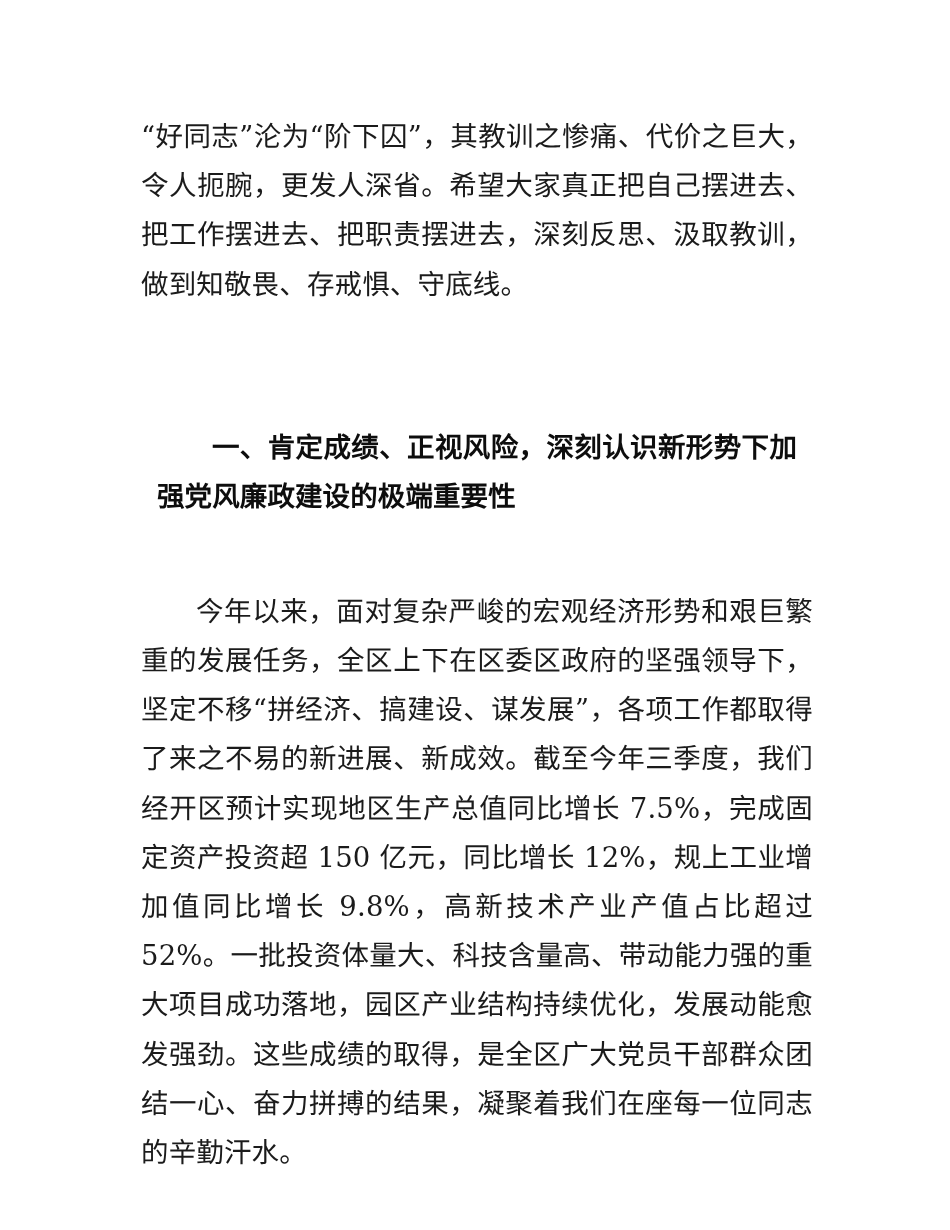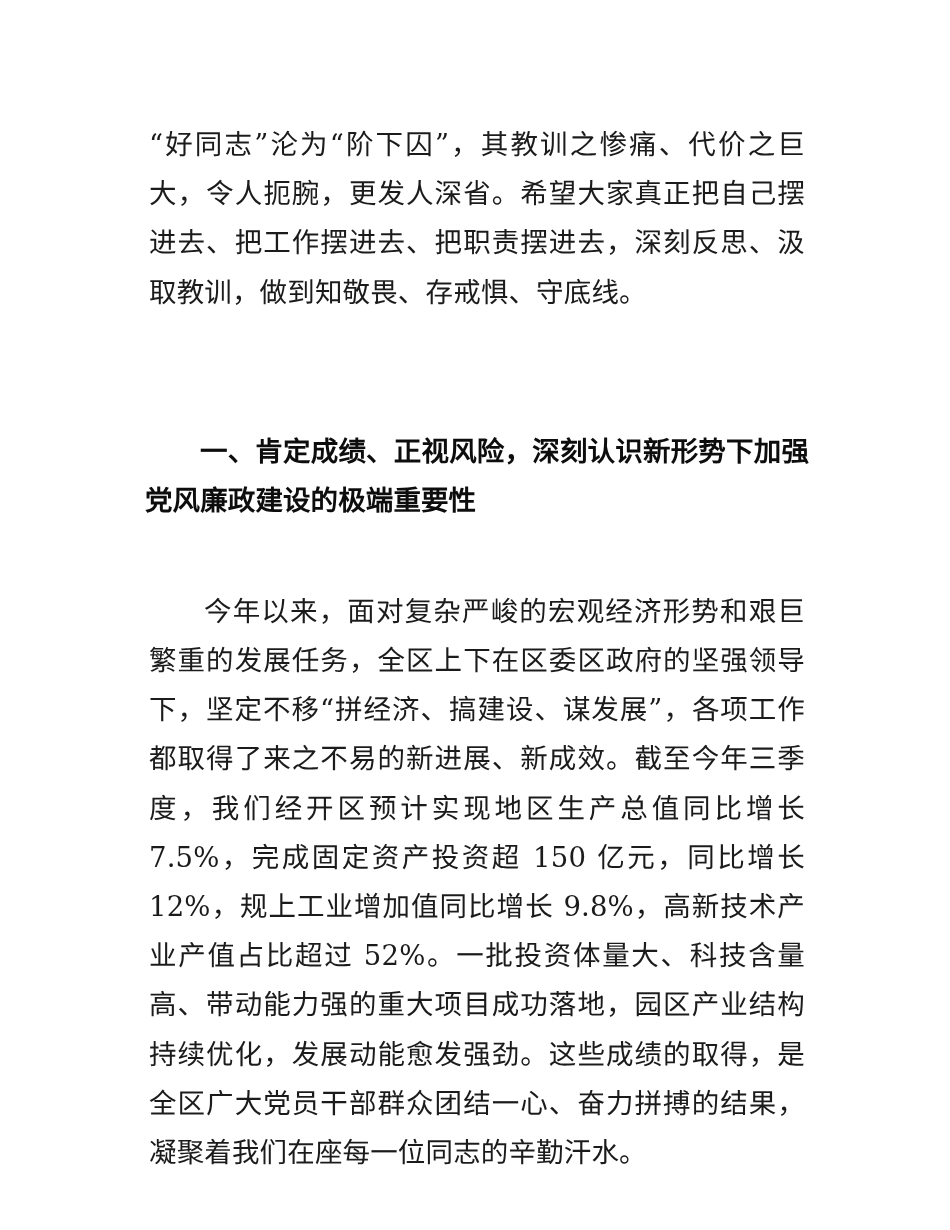--- a/index.html
+++ b/index.html
@@ -27,21 +27,21 @@
 
   
   .para {
     font-family: "DejaVu Serif", "Liberation Serif", serif;
     font-size: 27.5px;
     line-height: 49.2px;
     color: #1b1b1b;
     text-align: justify;
     text-justify: inter-ideograph;
     letter-spacing: 0.15px;
-    margin: 8px;
+    margin: 0;
     -webkit-font-smoothing: antialiased;
   }
 
   .para.indent {
     text-indent: 2em;
   }
 
   .para.no-indent {
     text-indent: 0;
   }
@@ -50,21 +50,21 @@
   .heading {
     font-family: Liberation Serif, serif;
     font-size: 27.5px;
     line-height: 49.2px;
     font-weight: 700;
     color: #0d0d0d;
     text-align: justify;
     text-justify: inter-ideograph;
     text-indent: 2em;
     letter-spacing: 0.1px;
-    margin: 4px;
+    margin: 16px;
   }
 
   .gap-small { height: 49.2px; }
   .gap-heading { height: 49.2px; }
 </style>
 </head>
 <body>
 
 <div class="page">
   <div class="content">

